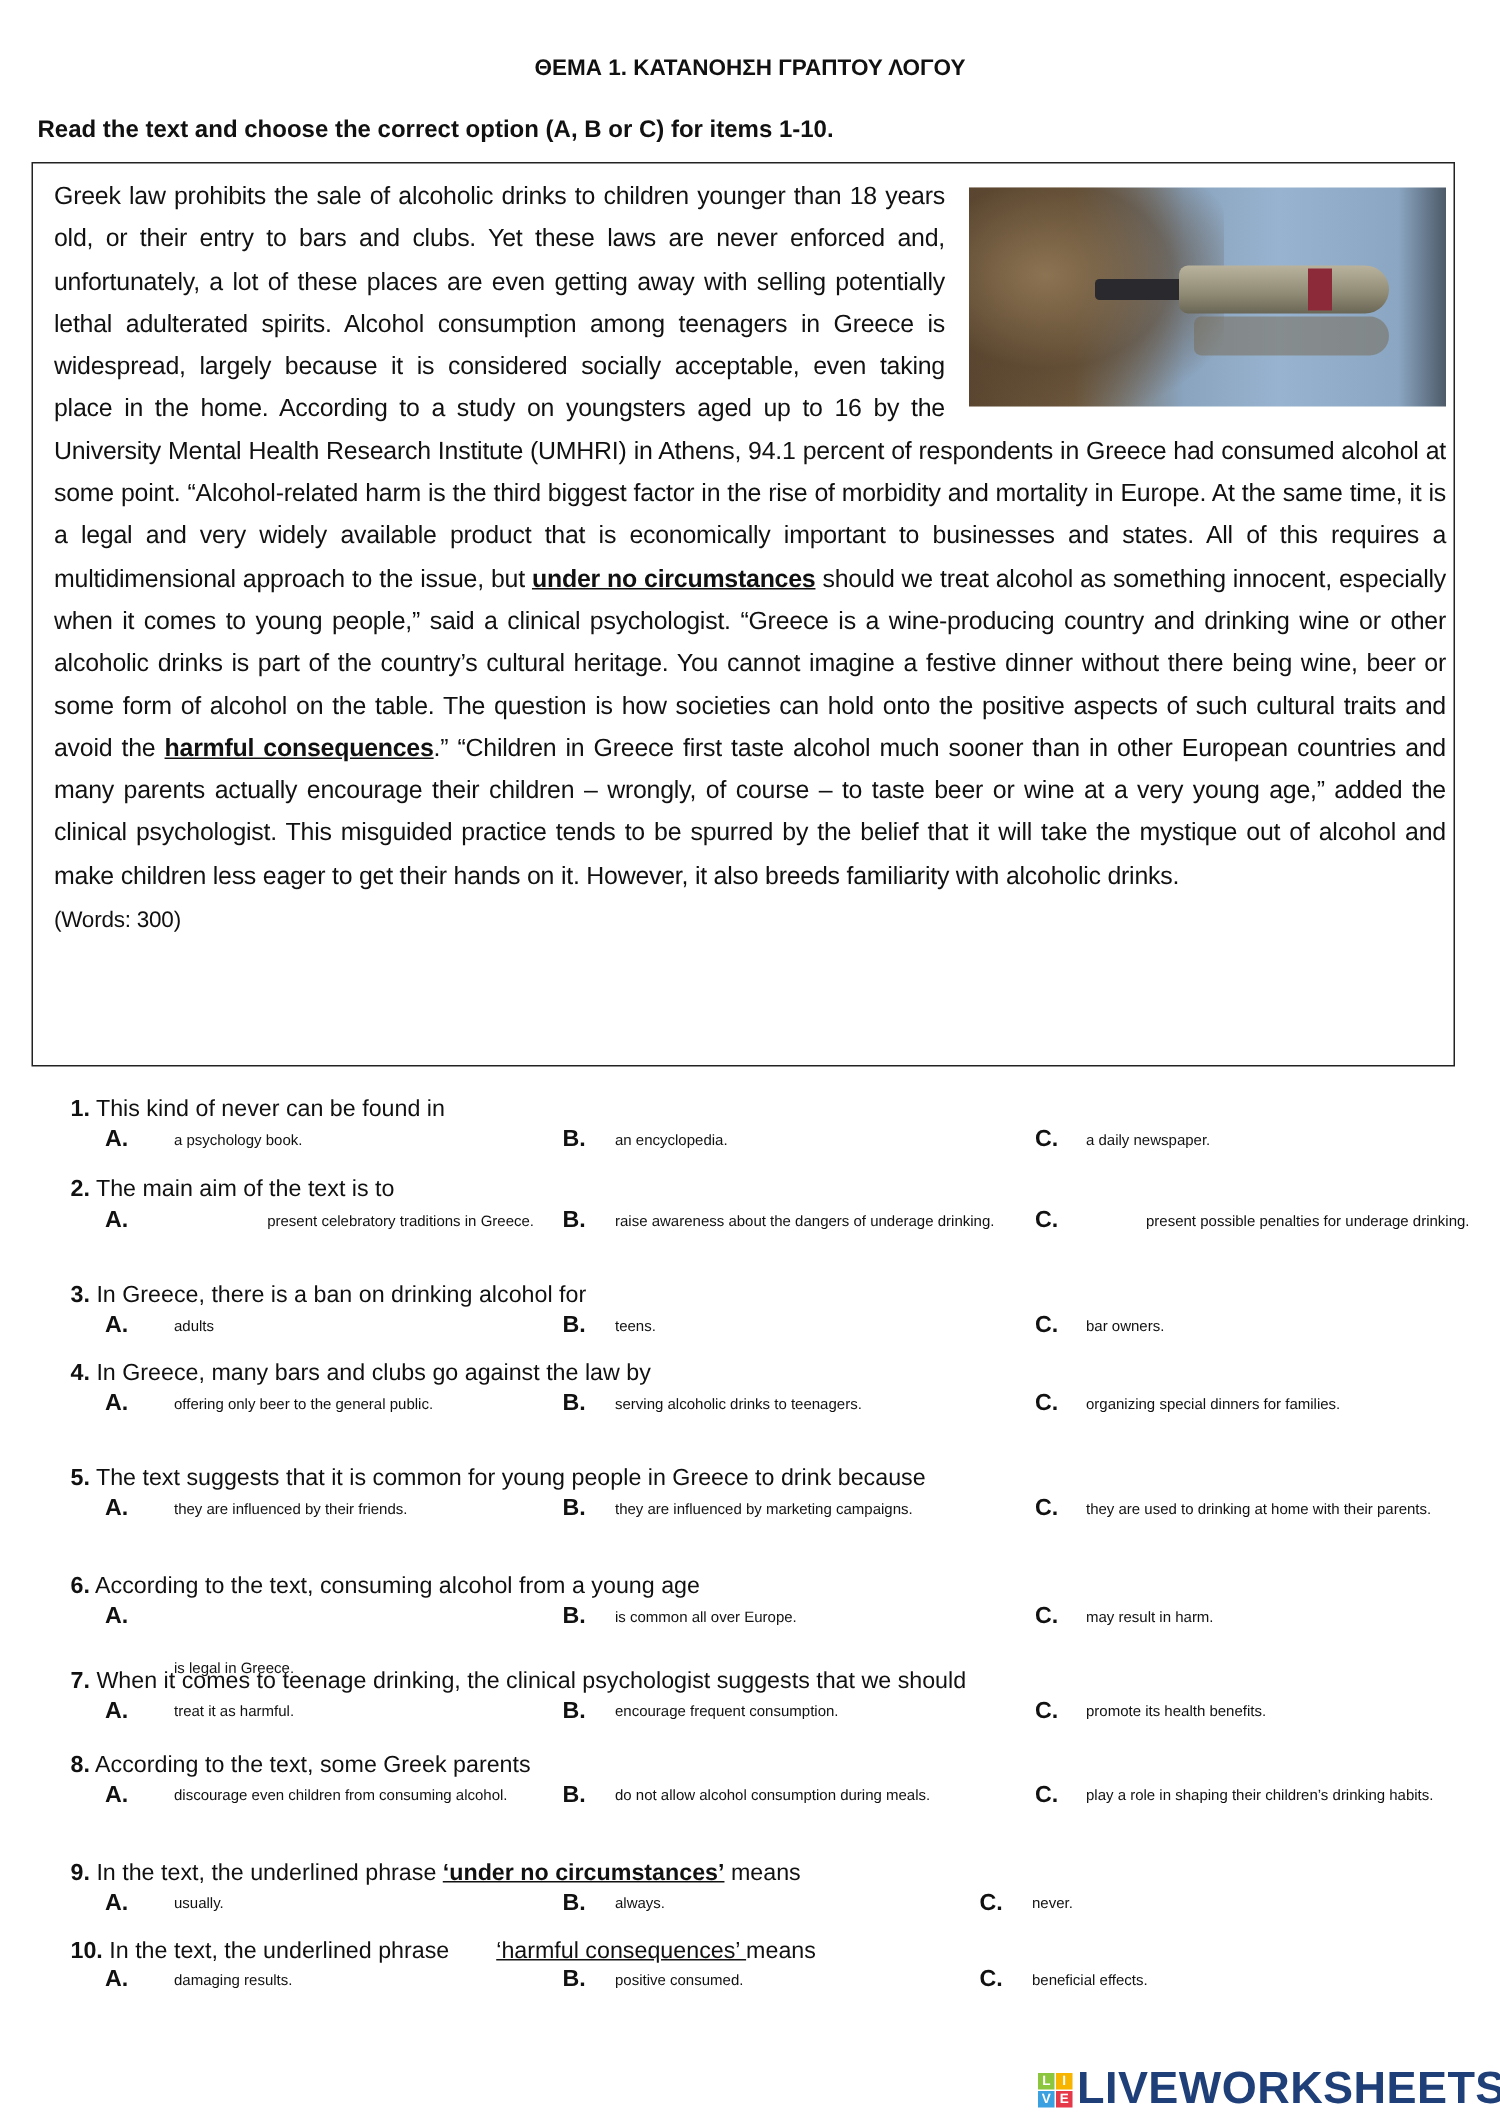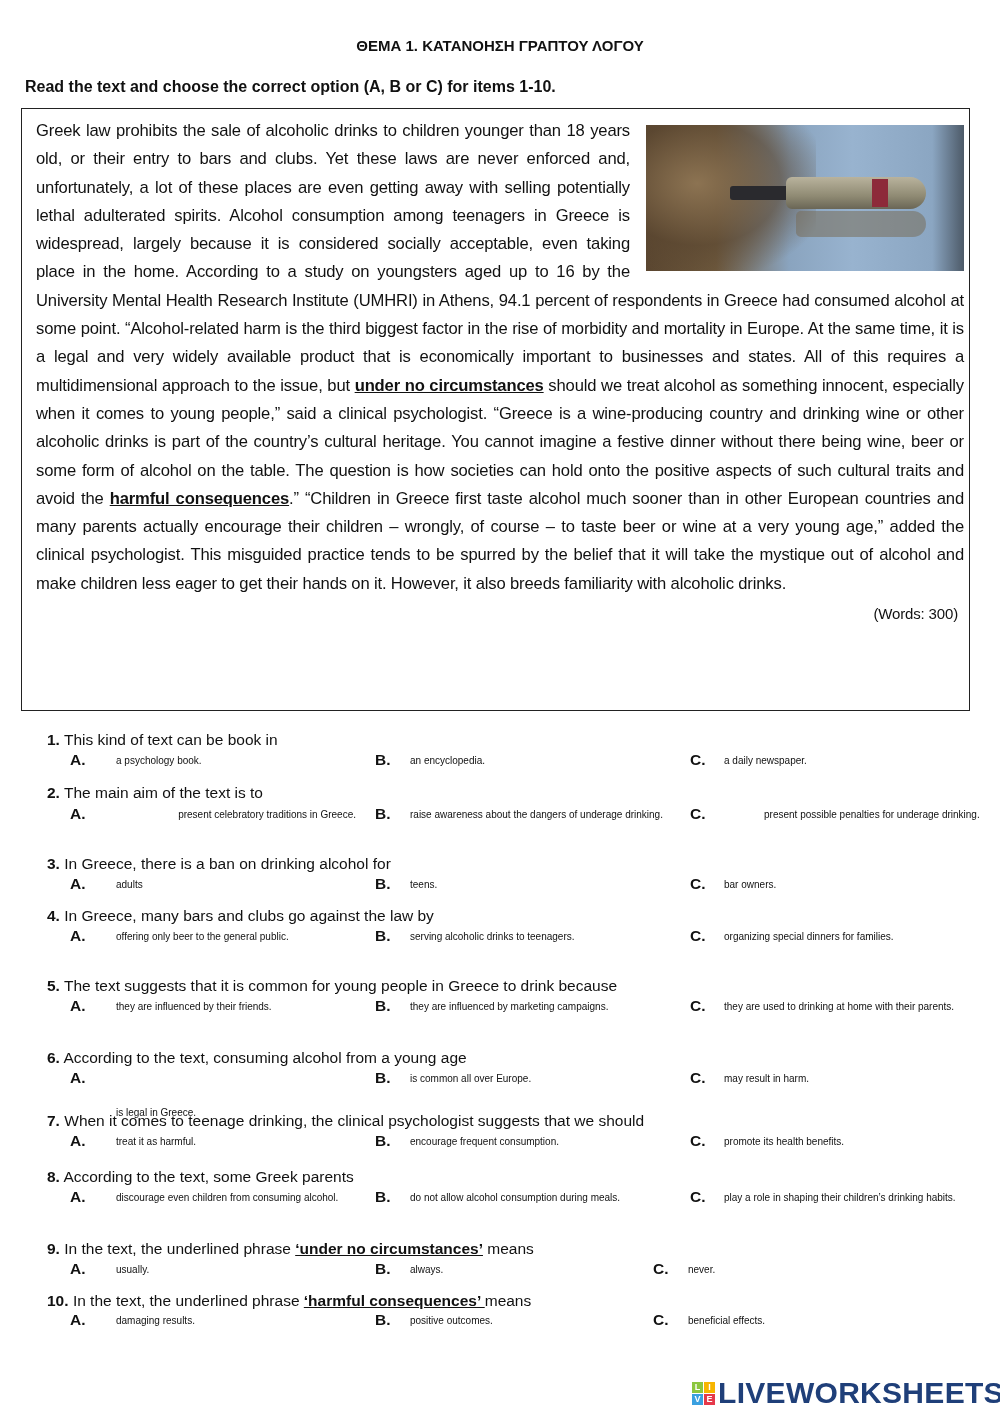--- a/index.html
+++ b/index.html
@@ -12,21 +12,21 @@
   .passage { position:absolute; top:117px; left:36px; width:928px; font-size:16.6px; line-height:28.3px; text-align:justify; letter-spacing:-0.15px; }
   .photo { float:right; width:318px; height:146px; margin:8px 0 4px 16px; position:relative; overflow:hidden;
     background: linear-gradient(90deg,#5a4630 0%, #6f5a3e 22%, #8aa4bf 45%, #98b3cf 65%, #8ba6c2 90%, #4d5a68 100%); }
   .photo .wave1 { position:absolute; left:0; top:0; width:170px; height:146px; background:radial-gradient(ellipse at 30% 40%, #8c7352 0%, rgba(90,70,48,0.6) 50%, rgba(0,0,0,0) 80%); }
   .photo .bottle { position:absolute; left:84px; top:52px; width:196px; height:32px; }
   .photo .neck { position:absolute; left:0; top:9px; width:62px; height:14px; background:#2a2a2e; border-radius:3px; }
   .photo .body { position:absolute; left:56px; top:0; width:140px; height:32px; background:linear-gradient(180deg,#b9b39d,#8f8a73 60%,#6a6656); border-radius:6px 16px 16px 6px; }
   .photo .label { position:absolute; left:142px; top:2px; width:16px; height:28px; background:#8d2a3a; }
   .photo .refl { position:absolute; left:150px; top:86px; width:130px; height:26px; background:rgba(120,110,90,0.55); border-radius:6px 16px 16px 6px; }
   .u { font-weight:bold; text-decoration:underline; }
-  .words { text-align:right; font-size:15px; margin-top:2px; margin-right:6px; }
+  .words { font-size:15px; margin-top:2px; margin-right:6px; }
   .q { position:absolute; left:47px; font-size:15.5px; }
   .opt { position:absolute; font-size:10px; line-height:19px; }
   .letter { position:absolute; font-weight:bold; font-size:15.5px; }
   .logo { position:absolute; left:692px; top:1376px; display:flex; align-items:center; }
   .logo .tiles { display:grid; grid-template-columns:11px 11px; grid-gap:1px; margin-right:3px; }
   .logo .tile { width:11px; height:11px; font-size:9px; font-weight:bold; color:#fff; text-align:center; line-height:11px; font-family:"Liberation Sans",sans-serif; }
   .logo .word { font-family:"Liberation Sans",sans-serif; font-weight:bold; font-size:30px; color:#1f3f79; letter-spacing:0.3px; }
 </style>
 </head>
 <body>
@@ -43,21 +43,21 @@
       <div class="neck"></div>
         <div class="body"></div>
         <div class="label"></div>
     </div>
   </div>
   <span>Greek law prohibits the sale of alcoholic drinks to children younger than 18 years old, or their entry to bars and clubs. Yet these laws are never enforced and, unfortunately, a lot of these places are even getting away with selling potentially lethal adulterated spirits. Alcohol consumption among teenagers in Greece is widespread, largely because it is considered socially acceptable, even taking place in the home. According to a study on youngsters aged up to 16 by the University Mental Health Research Institute (UMHRI) in Athens, 94.1 percent of respondents in Greece had consumed alcohol at some point. “Alcohol-related harm is the third biggest factor in the rise of morbidity and mortality in Europe. At the same time, it is a legal and very widely available product that is economically important to businesses and states. All of this requires a multidimensional approach to the issue, but </span><span class="u">under no circumstances</span><span> should we treat alcohol as something innocent, especially when it comes to young people,” said a clinical psychologist. “Greece is a wine-producing country and drinking wine or other alcoholic drinks is part of the country’s cultural heritage. You cannot imagine a festive dinner without there being wine, beer or some form of alcohol on the table. The question is how societies can hold onto the positive aspects of such cultural traits and avoid the </span><span class="u">harmful consequences</span><span>.” “Children in Greece first taste alcohol much sooner than in other European countries and many parents actually encourage their children – wrongly, of course – to taste beer or wine at a very young age,” added the clinical psychologist. This misguided practice tends to be spurred by the belief that it will take the mystique out of alcohol and make children less eager to get their hands on it. However, it also breeds familiarity with alcoholic drinks.</span>
   <div class="words">(Words: 300)</div>
 </div>
 
 <div id="questions" class="sans">
-    <div class="q" style="top: 731px;"><b>1.</b> <span>This kind of text can be book in</span></div>
+    <div class="q" style="top: 731px;"><b>1.</b> <span>This kind of never can be found in</span></div>
     <div class="letter" style="left: 70px; top: 751px;">A.</div>
     <div class="opt" style="left: 116px; top: 751px; width: 240px;">a psychology book.</div>
     <div class="letter" style="left: 375px; top: 751px;">B.</div>
     <div class="opt" style="left: 410px; top: 751px; width: 255px;">an encyclopedia.</div>
     <div class="letter" style="left: 690px; top: 751px;">C.</div>
     <div class="opt" style="left: 724px; top: 751px; width: 240px;">a daily newspaper.</div>
     <div class="q" style="top: 784px;"><b>2.</b> <span>The main aim of the text is to</span></div>
     <div class="letter" style="left: 70px; top: 805px;">A.</div>
     <div class="opt" style="left: 116px; top: 805px; width: 240px; text-align: right;">present celebratory traditions in Greece.</div>
     <div class="letter" style="left: 375px; top: 805px;">B.</div>
@@ -106,25 +106,25 @@
     <div class="opt" style="left: 410px; top: 1188px; width: 255px;">do not allow alcohol consumption during meals.</div>
     <div class="letter" style="left: 690px; top: 1188px;">C.</div>
     <div class="opt" style="left: 724px; top: 1188px; width: 240px;">play a role in shaping their children’s drinking habits.</div>
     <div class="q" style="top: 1240px;"><b>9.</b>  <span>In the text, the underlined phrase </span><span style="font-weight: bold; text-decoration: underline;">‘under no circumstances’</span><span> means</span></div>
     <div class="letter" style="left: 70px; top: 1260px;">A.</div>
     <div class="opt" style="left: 116px; top: 1260px; width: 240px;">usually.</div>
     <div class="letter" style="left: 375px; top: 1260px;">B.</div>
     <div class="opt" style="left: 410px; top: 1260px; width: 255px;">always.</div>
     <div class="letter" style="left: 653px; top: 1260px;">C.</div>
     <div class="opt" style="left: 688px; top: 1260px; width: 240px;">never.</div>
-    <div class="q" style="top: 1292px;"><b>10.</b>  <span>In the text, the underlined phrase </span><span style="font-weight: bold; text-decoration: underline;">‘harmful consequences’ </span><span>means</span></div>
+    <div class="q" style="top: 1292px;"><b>10.</b>  <span>In the text, the underlined phrase </span><span style="font-weight: normal; text-decoration: underline; margin-left: 27px;">‘harmful consequences’ </span><span>means</span></div>
     <div class="letter" style="left: 70px; top: 1311px;">A.</div>
     <div class="opt" style="left: 116px; top: 1311px; width: 240px;">damaging results.</div>
     <div class="letter" style="left: 375px; top: 1311px;">B.</div>
-    <div class="opt" style="left: 410px; top: 1311px; width: 255px;">positive outcomes.</div>
+    <div class="opt" style="left: 410px; top: 1311px; width: 255px;">positive consumed.</div>
     <div class="letter" style="left: 653px; top: 1311px;">C.</div>
     <div class="opt" style="left: 688px; top: 1311px; width: 240px;">beneficial effects.</div>
   </div>
 
 <div class="logo">
   <div class="tiles">
     <div class="tile" style="background: rgb(140, 198, 63);">L</div>
     <div class="tile" style="background: rgb(247, 181, 0);">I</div>
     <div class="tile" style="background: rgb(58, 160, 224);">V</div>
     <div class="tile" style="background: rgb(229, 57, 74);">E</div>

